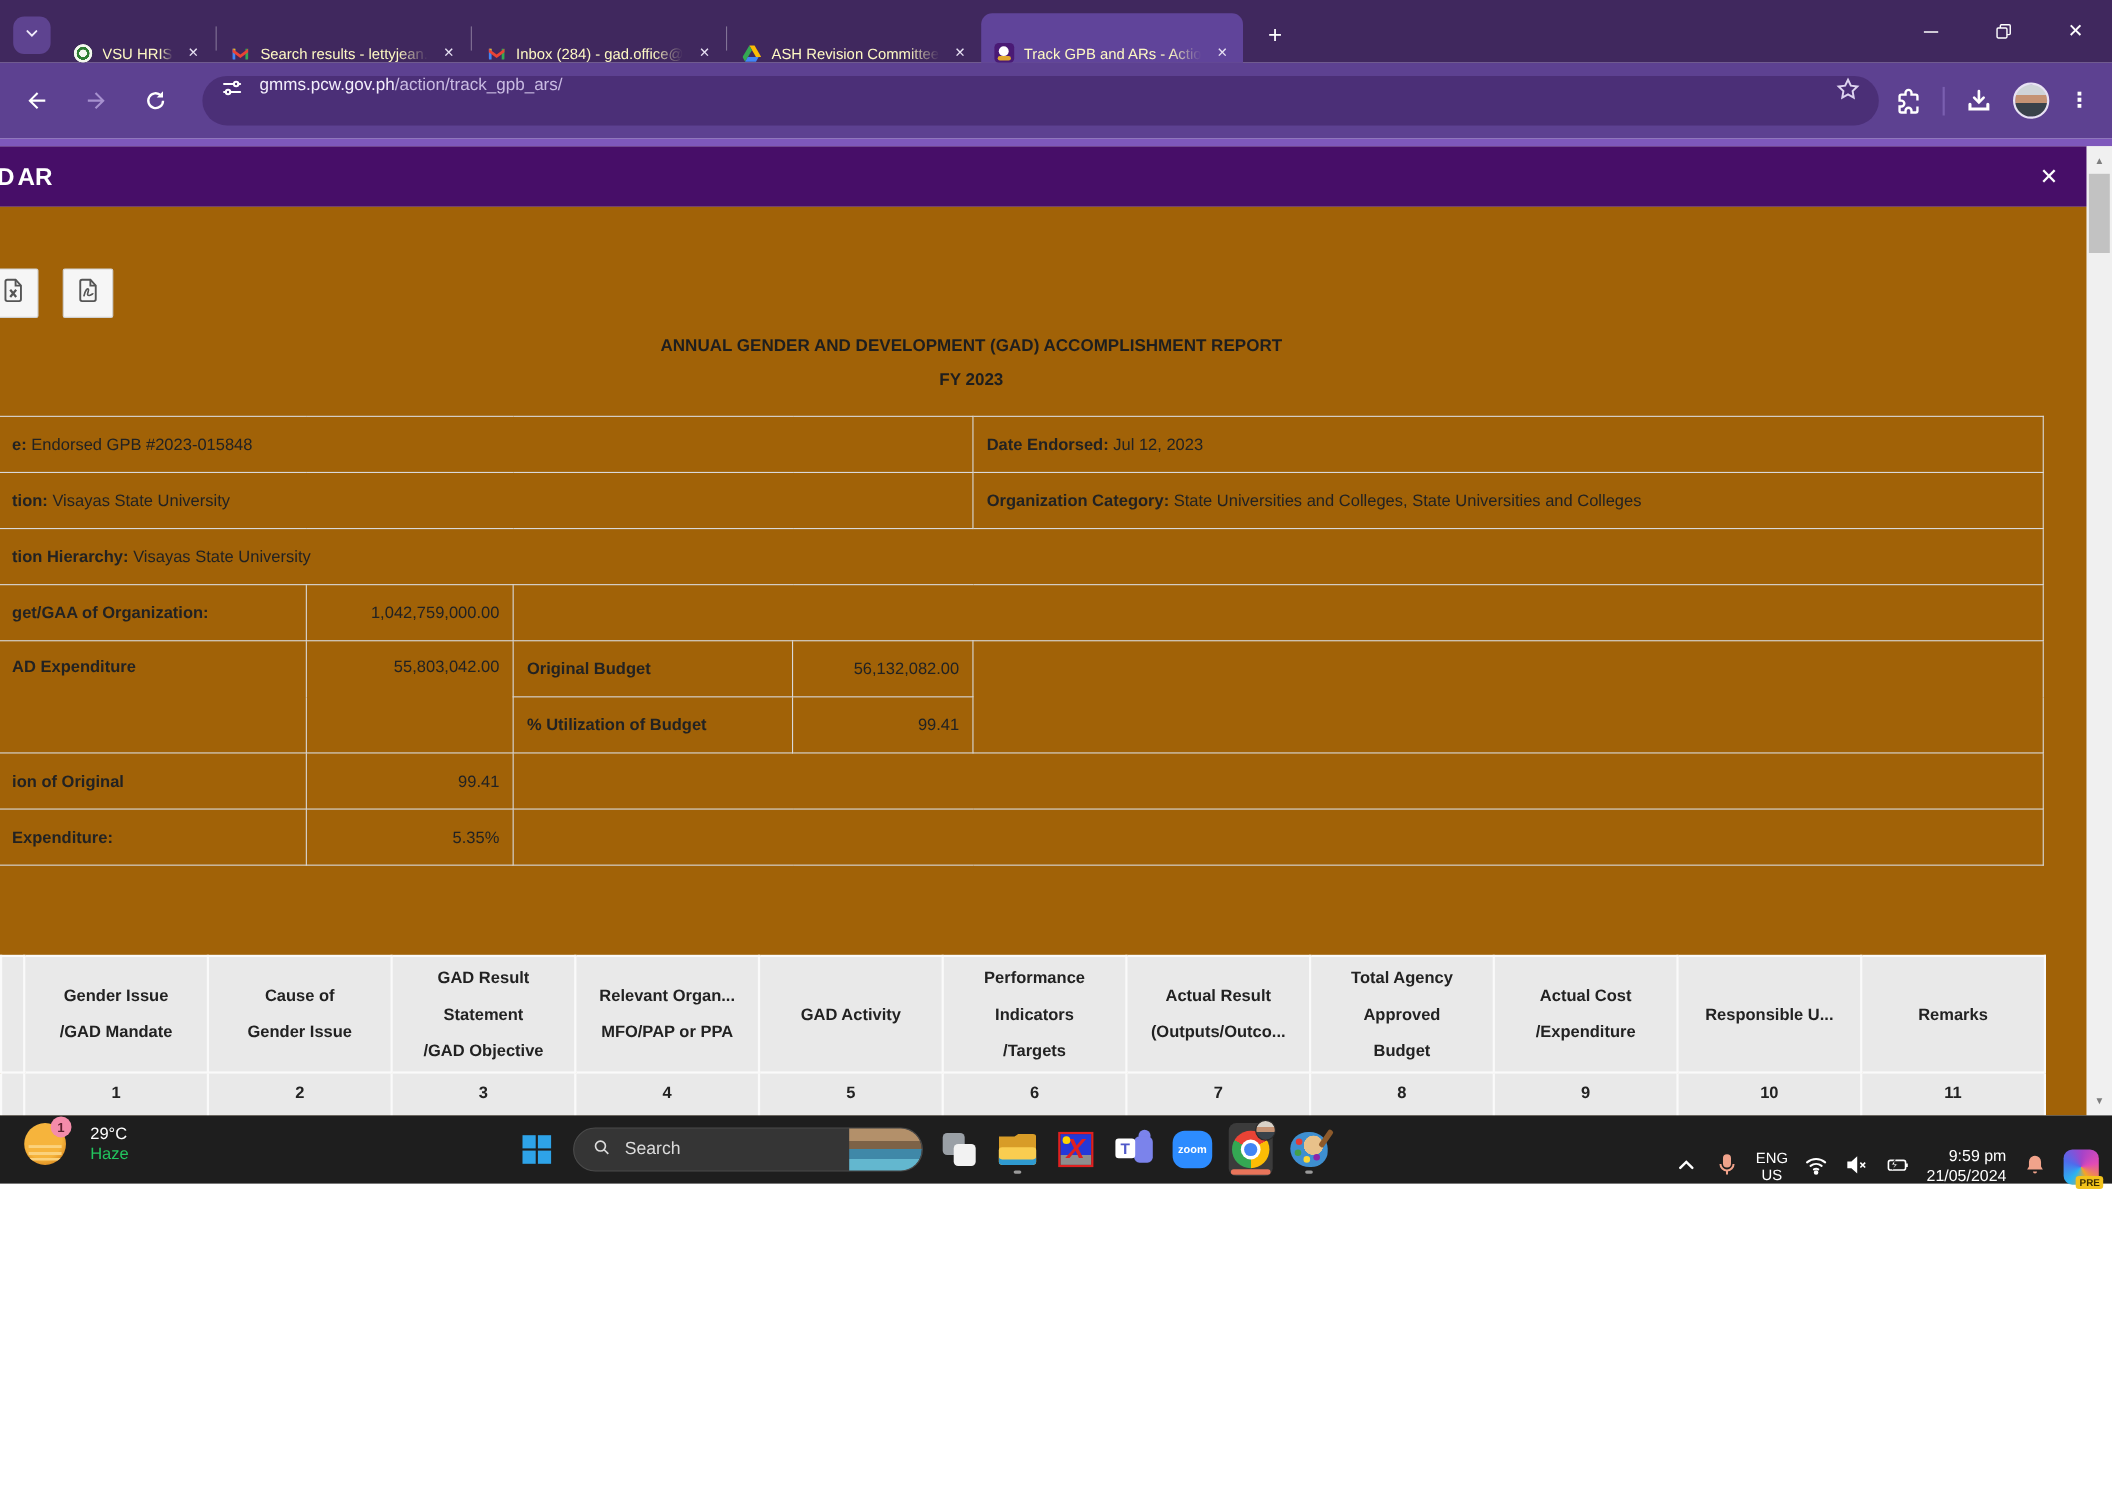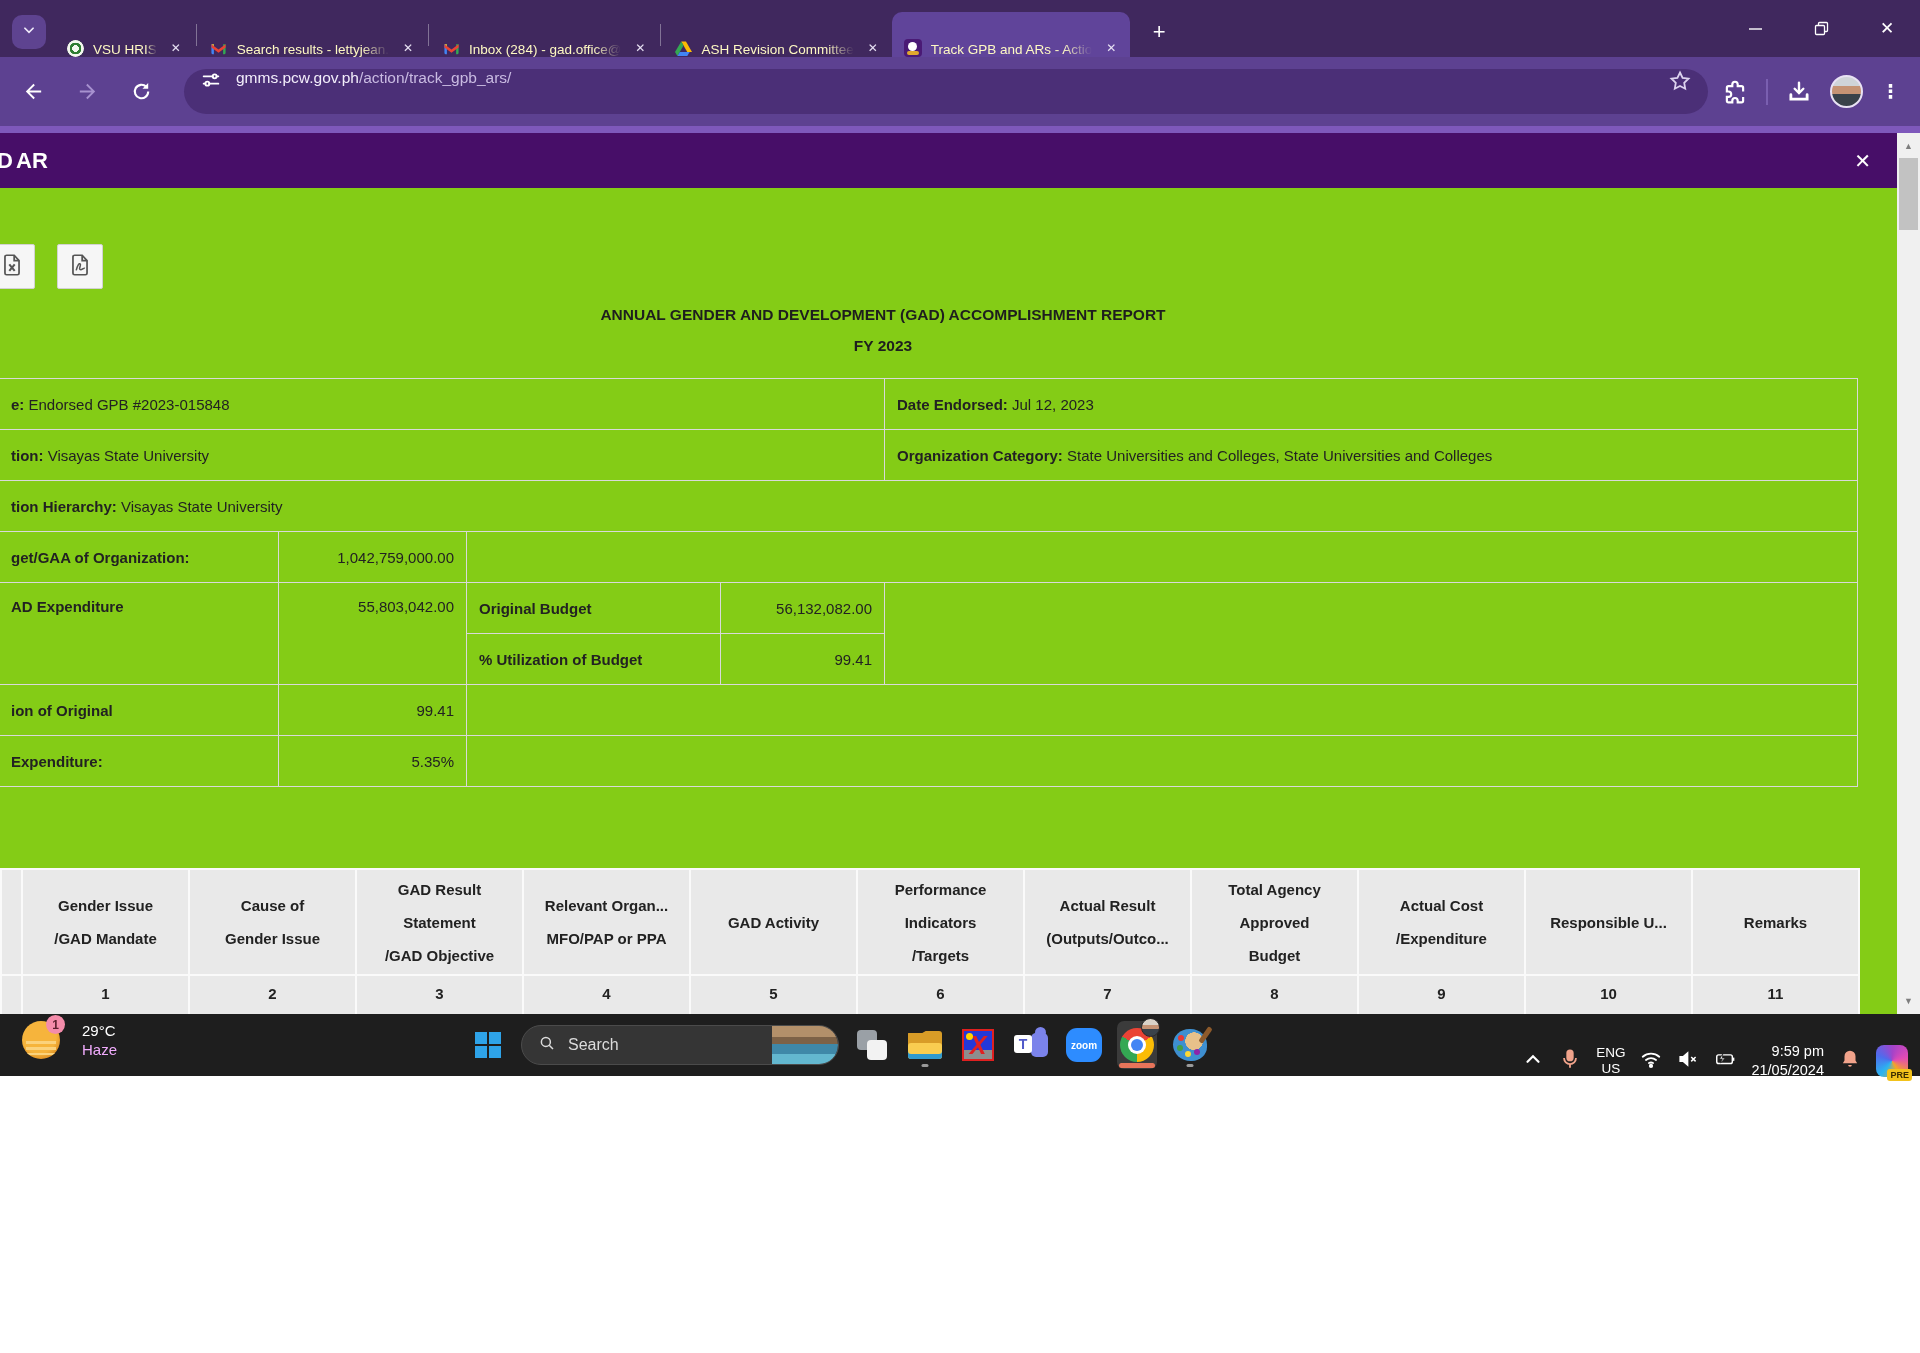--- a/index.html
+++ b/index.html
@@ -42,21 +42,21 @@
 .strip{position:absolute;top:126px;left:0;width:1920px;height:7px;background:#7e58bb}
 
 
 .modalbar{position:absolute;top:133px;left:0;width:1897px;height:55px;background:#470e68;display:flex;align-items:center;color:#fff}
 .modal-title{font-size:22px;font-weight:bold;display:flex;align-items:baseline}
 .clip{display:inline-block;width:13px;overflow:hidden;direction:rtl;margin-right:3px}
 .modal-close{margin-left:auto;margin-right:26px;font-size:20px;font-weight:bold}
 .modal-close::before{content:"✕"}
 
 
-.content{position:absolute;top:188px;left:0;width:1897px;height:826px;background:#84cc16;overflow:hidden}
+.content{position:absolute;top:188px;left:0;width:1897px;height:826px;background:#a16207;overflow:hidden}
 .exp-btn{position:absolute;top:56px;width:46px;height:45px;background:#f6f6f6;border:1px solid #d2d2d2;border-radius:2px;display:flex;align-items:center;justify-content:center}
 .exp-btn svg{width:26px;height:26px}
 #exp-excel{left:-11px}
 #exp-pdf{left:57px}
 .rtitle{position:absolute;top:116px;left:0;width:1766px;text-align:center;font-weight:bold;font-size:15.5px;color:#1e1e1e;line-height:21px}
 .rtitle .l2{margin-top:10px}
 
 table.info{position:absolute;top:190px;left:-2px;border-collapse:collapse;table-layout:fixed;width:1859px;font-size:15px;color:#222}
 table.info td{border:1px solid #d9d9d9;height:51px;padding:0 12px;vertical-align:middle}
 table.info .b{font-weight:bold}
@@ -76,21 +76,21 @@
 .sb-down{bottom:4px}.sb-down::before{content:"▼"}
 .sb-thumb{position:absolute;top:25px;left:2px;width:19px;height:72px;background:#c2c2c2}
 
 
 .taskbar{position:absolute;top:1014px;left:0;width:1920px;height:62px;background:#1e1e1e;color:#fff}
 .weather{position:absolute;left:22px;top:7px;display:flex;align-items:center}
 .w-icon{width:38px;height:38px;border-radius:50%;background:radial-gradient(circle at 45% 40%,#f6b43c 0 55%,#e09225 75%);position:relative;overflow:hidden}
 .w-icon::after{content:"";position:absolute;left:4px;top:20px;width:30px;height:14px;background:repeating-linear-gradient(180deg,#fbd27c 0 3px,transparent 3px 6px)}
 .w-badge{position:absolute;left:24px;top:-6px;width:19px;height:19px;border-radius:50%;background:#f48caa;color:#5a1f2d;font-size:12px;font-weight:bold;display:flex;align-items:center;justify-content:center}
 .w-text{margin-left:22px;font-size:15px;line-height:19px}
-.w-cond{color:#f0abfc}
+.w-cond{color:#22c55e}
 .tb-center{position:absolute;left:468px;top:0;height:62px;display:flex;align-items:center;gap:13px}
 .start{width:40px;height:40px;display:flex;align-items:center;justify-content:center}
 .start-grid{width:26px;height:26px;display:grid;grid-template-columns:12px 12px;grid-template-rows:12px 12px;gap:2px}
 .start-grid span{background:#2ea3e8}
 .search-pill{width:318px;height:40px;border-radius:20px;background:#353535;border:1px solid #4b4b4b;display:flex;align-items:center;padding-left:16px;overflow:hidden}
 .search-pill svg{width:18px;height:18px;margin-right:12px;flex:0 0 auto}
 .search-txt{font-size:16px;color:#dcdcdc;flex:1}
 .search-img{width:66px;height:40px;border-radius:0 20px 20px 0;background:linear-gradient(180deg,#a8massone 0,#b vicissitudes);background:linear-gradient(180deg,#b3906a 0 30%,#7d6247 30% 48%,#3f88a8 48% 72%,#63b7cf 72%)}
 .app{width:40px;height:48px;position:relative;display:flex;align-items:center;justify-content:center}
 .app.active-app{background:#3b3b3b;border-radius:7px}

